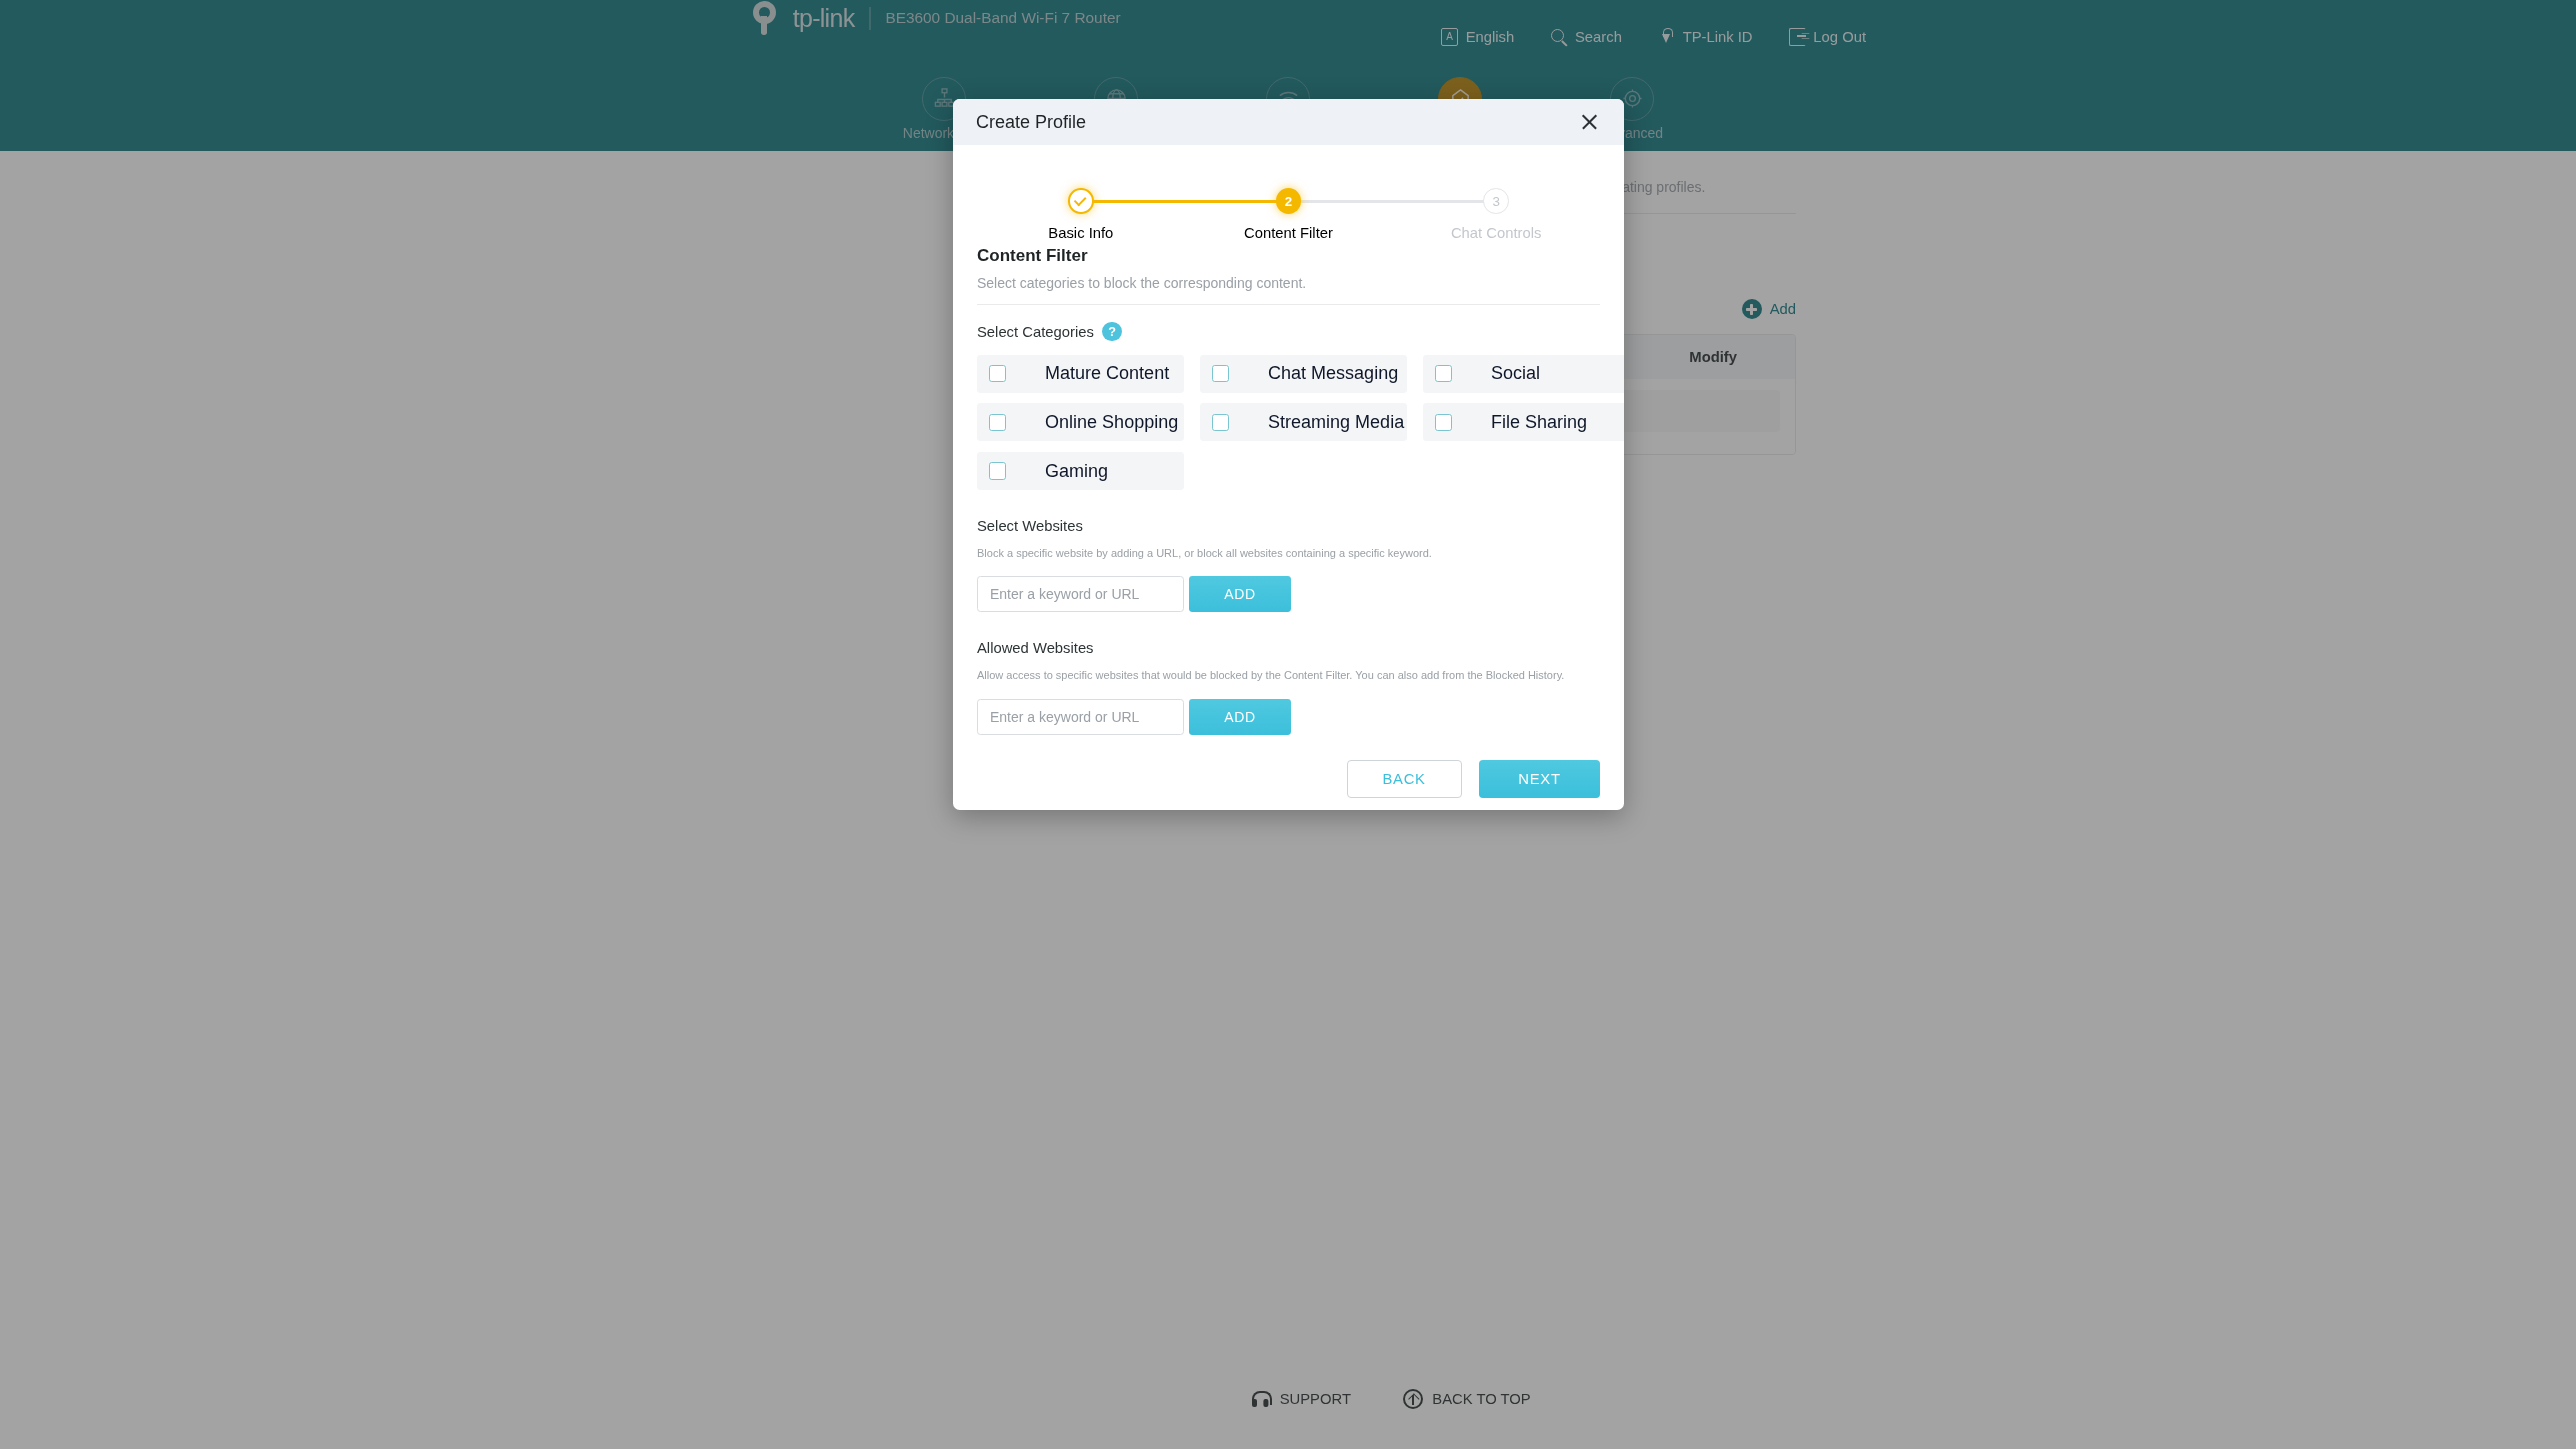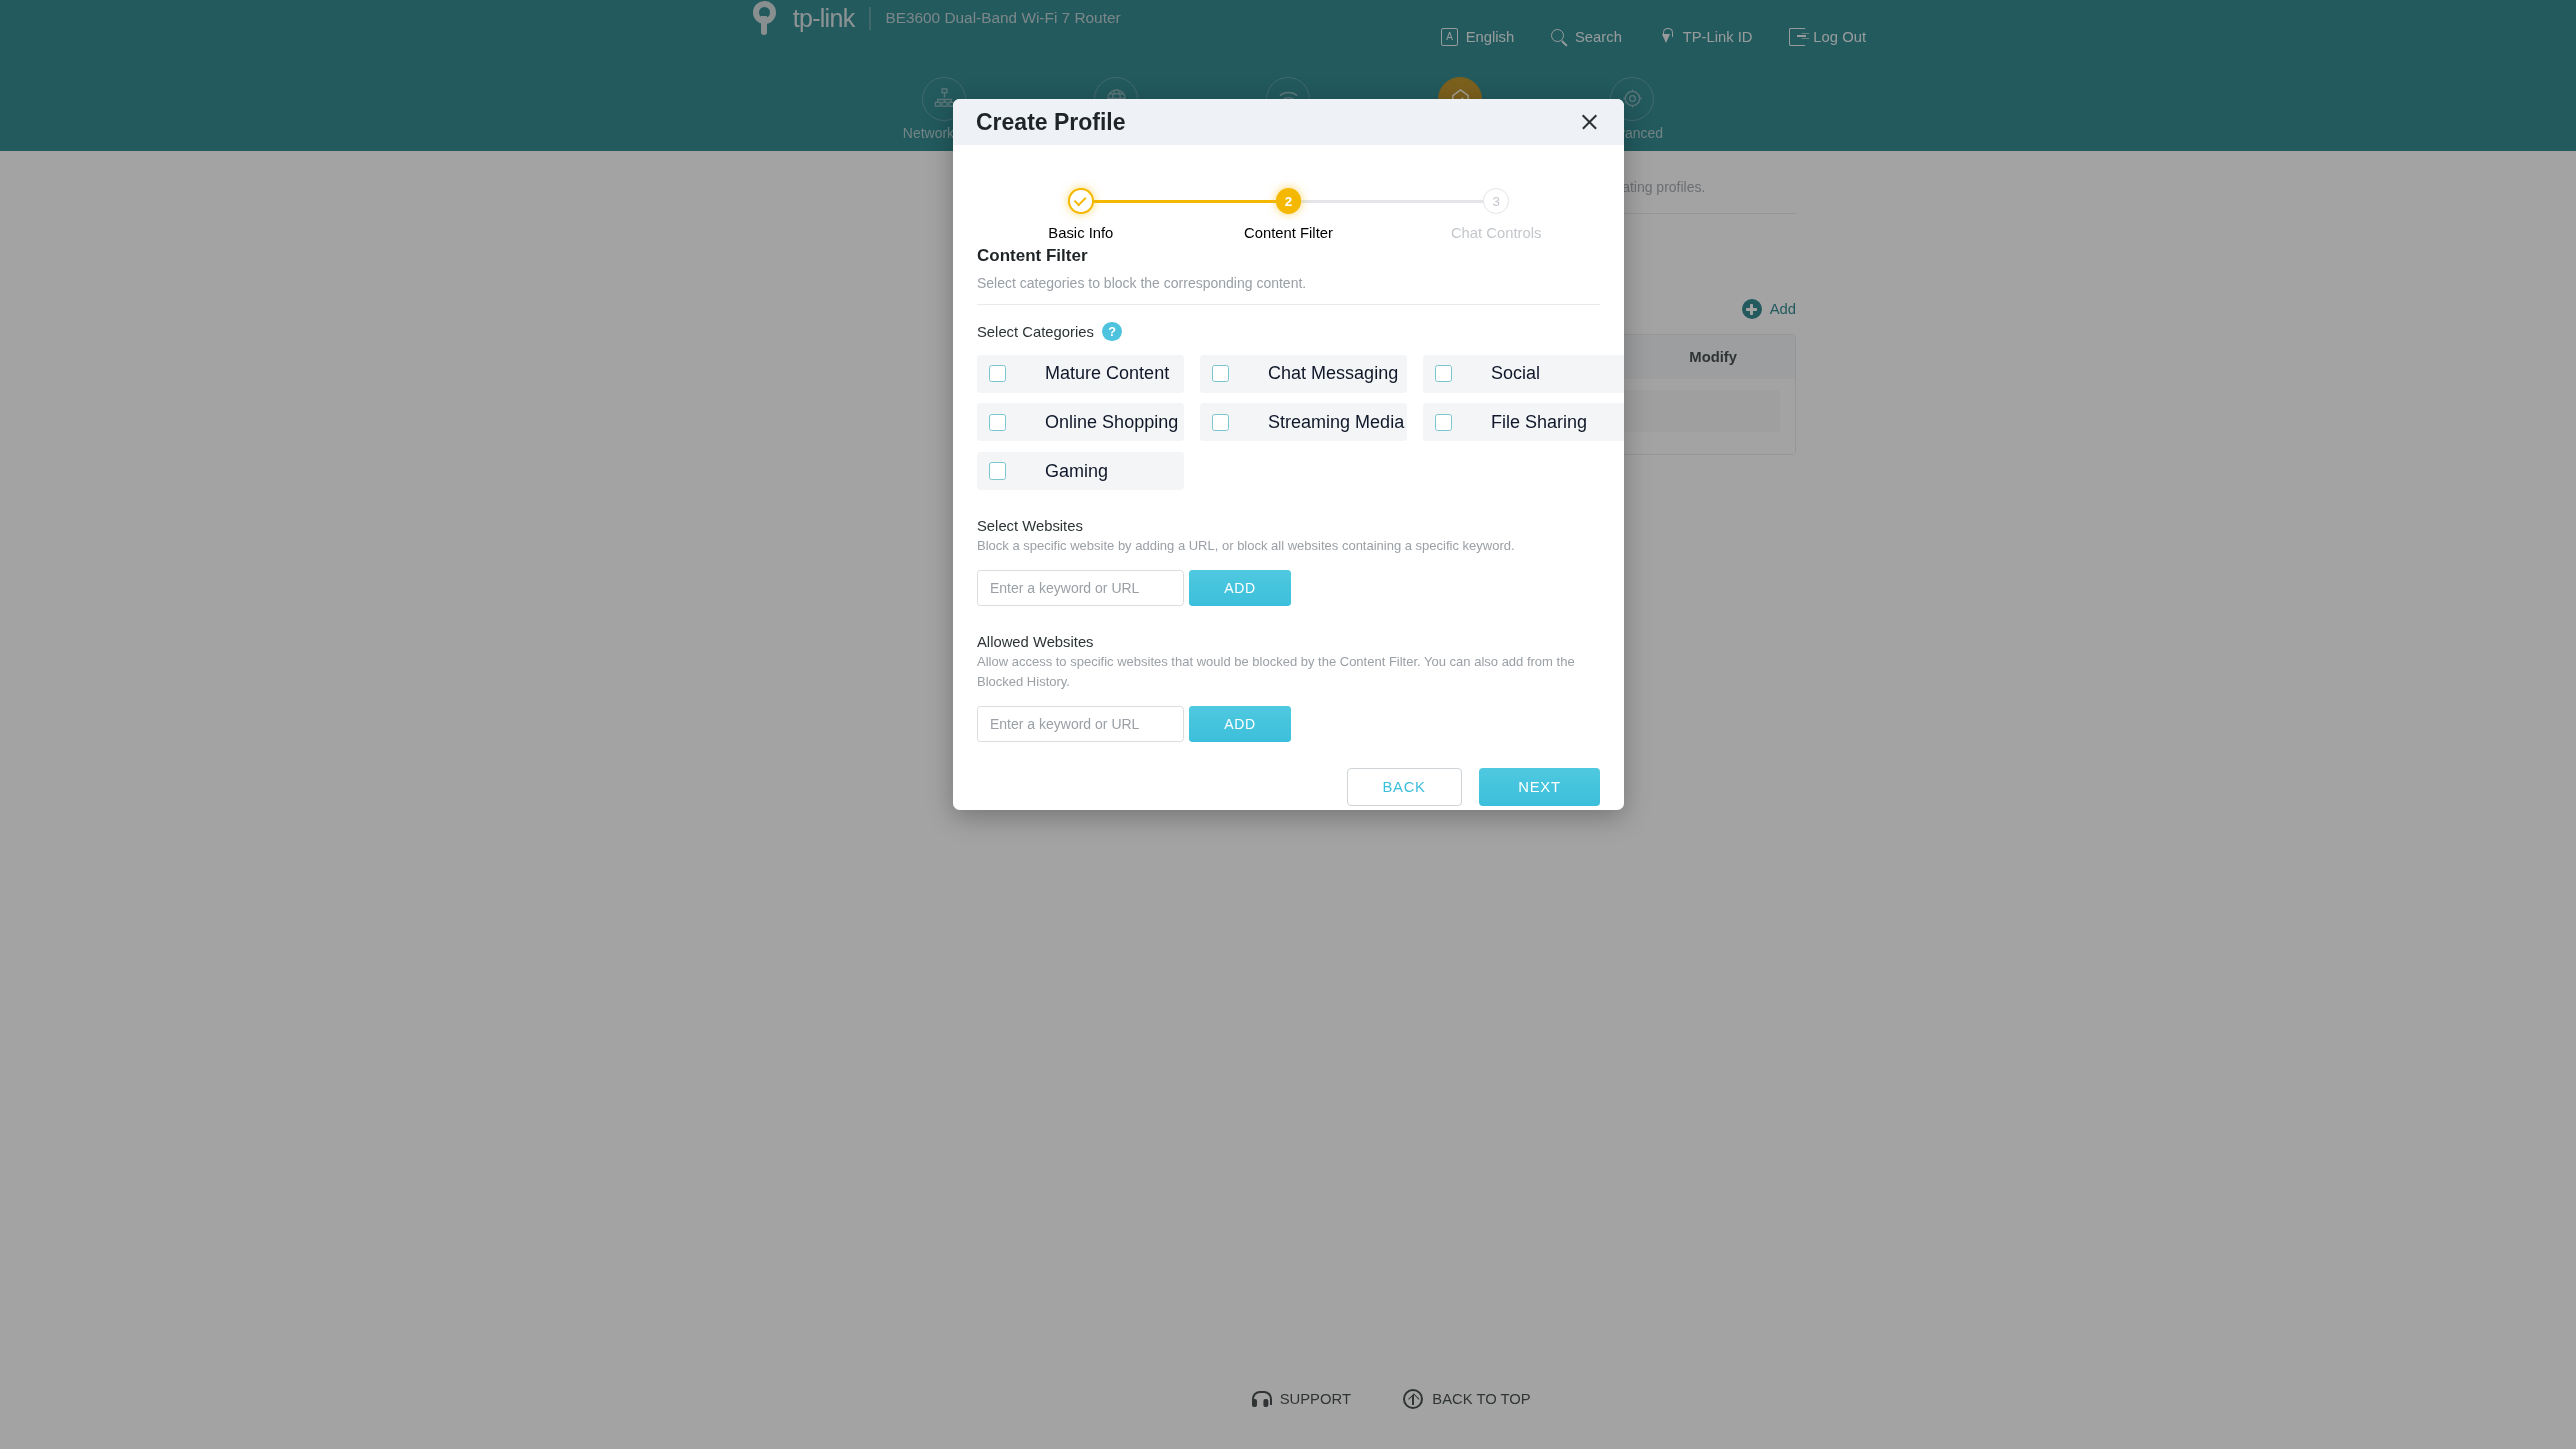--- a/index.html
+++ b/index.html
@@ -148,21 +148,21 @@
   
   .modal {
     position:absolute; left:953px; top:99px; width:671px; height:711px;
     background:#ffffff; border-radius:6.7px; overflow:hidden;
     box-shadow:0 6.7px 27px rgba(0,0,0,0.28);
   }
   .modal-head {
     height:46px; background:#eef1f5; display:flex; align-items:center;
     justify-content:space-between; padding:0 23px;
   }
-  .modal-title { font-size:23px; font-weight:bold; color:#1f2527; }
+  .modal-title { font-size:18px; font-weight:normal; color:#1f2527; }
   .modal-close { width:23px; height:23px; position:relative; cursor:pointer; }
   .modal-close:before, .modal-close:after {
     content:""; position:absolute; left:2px; top:10.7px; width:19px; height:1.7px;
     background:#2b3134;
   }
   .modal-close:before { transform:rotate(45deg); }
   .modal-close:after  { transform:rotate(-45deg); }
 
   .modal-body { padding:20px 24px 0; }
 
@@ -219,21 +219,21 @@
     display:flex; align-items:center; padding-left:12px; gap:10.7px; cursor:pointer;
   }
   .cbox {
     width:17.4px; height:17.4px; background:#ffffff; border:1.3px solid #7ac5d0;
     border-radius:2.7px; flex:none;
   }
   .cat-label { font-size:18px; color:#0f172a;margin-left:28px; }
 
   .block-sec { margin-top:28px; }
   .blk-title { font-size:14.8px; color:#2d3436; }
-  .blk-desc { font-size:13px; color:#9aa0a6; margin-top:2px; line-height:1.5; }
+  .blk-desc { font-size:11px; color:#9aa0a6; margin-top:11px; line-height:1.5; }
   .input-row { display:flex; align-items:center; gap:5px; margin-top:14.8px; }
   .url-input {
     width:207px; height:36px; border:0.7px solid #dadde0; border-radius:3.4px;
     padding:0 12px; font-size:14px; color:#2d3436;
     font-family:"Liberation Sans", sans-serif; background:#fff;
   }
   .url-input::placeholder { color:#9aa0a6; }
   .btn-add {
     width:102px; height:36px; border:none; border-radius:3.4px;
     background:linear-gradient(180deg,#4fc9e0 0%,#3cbfdb 100%);

